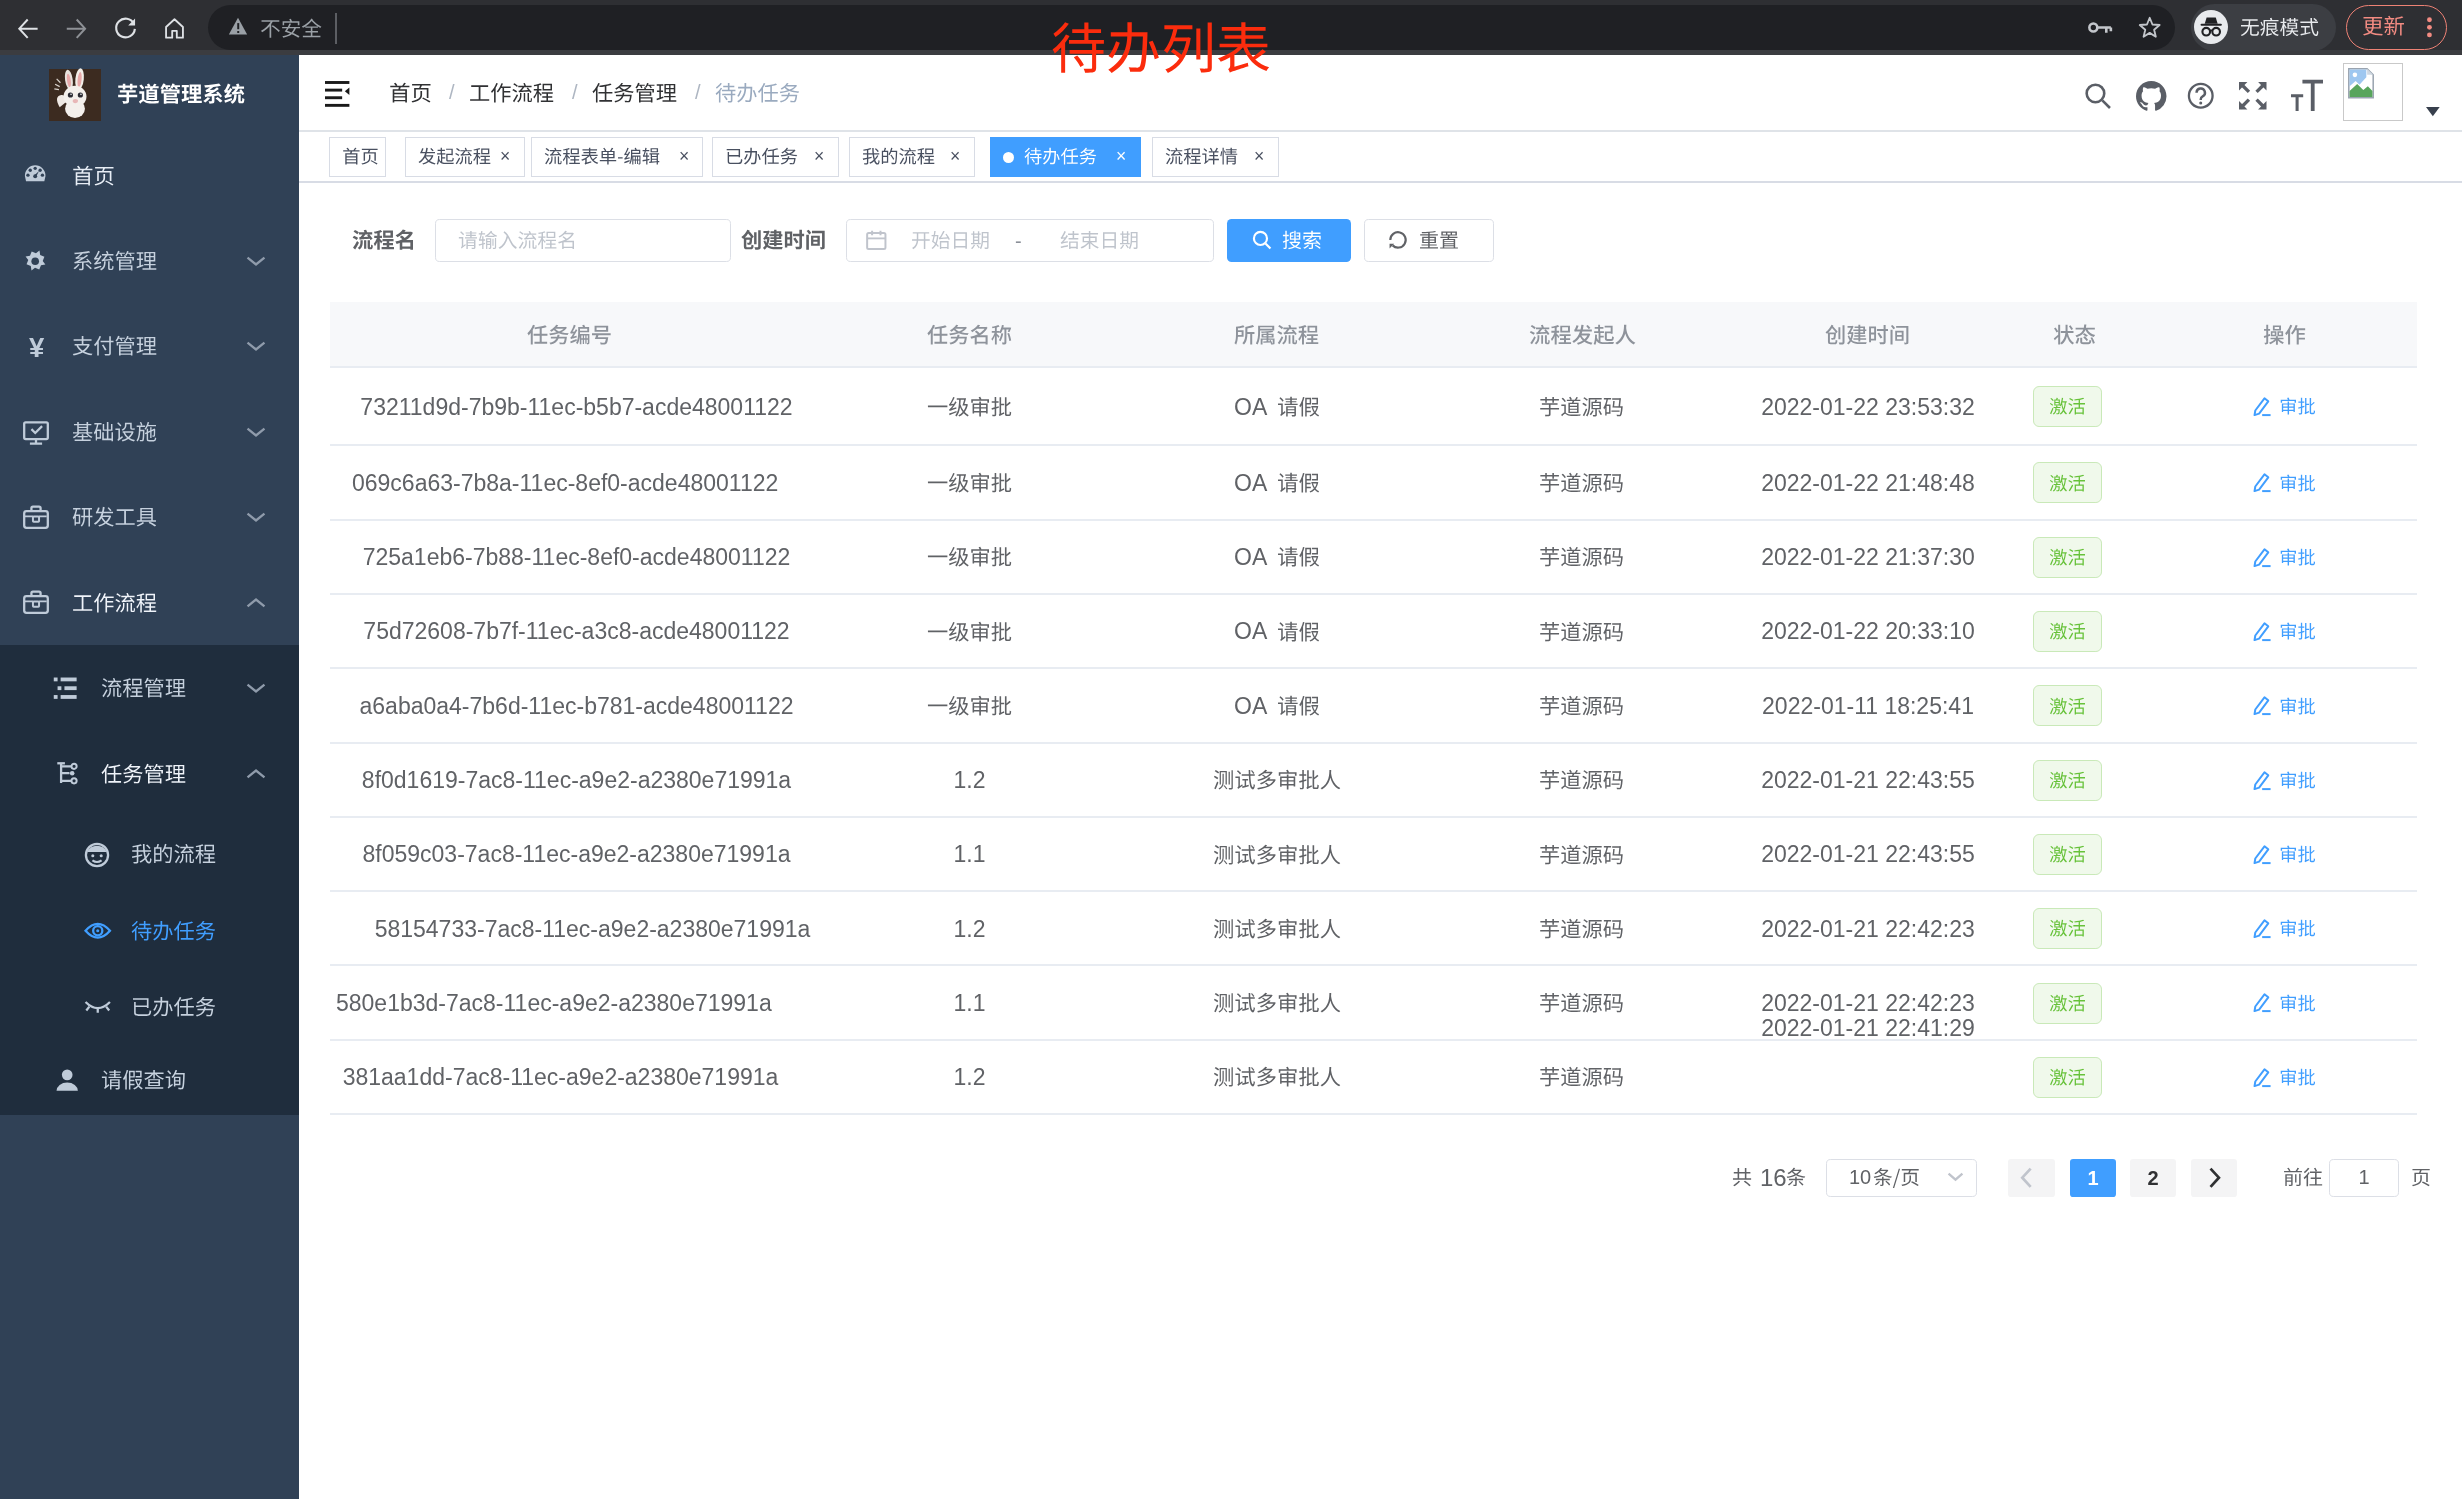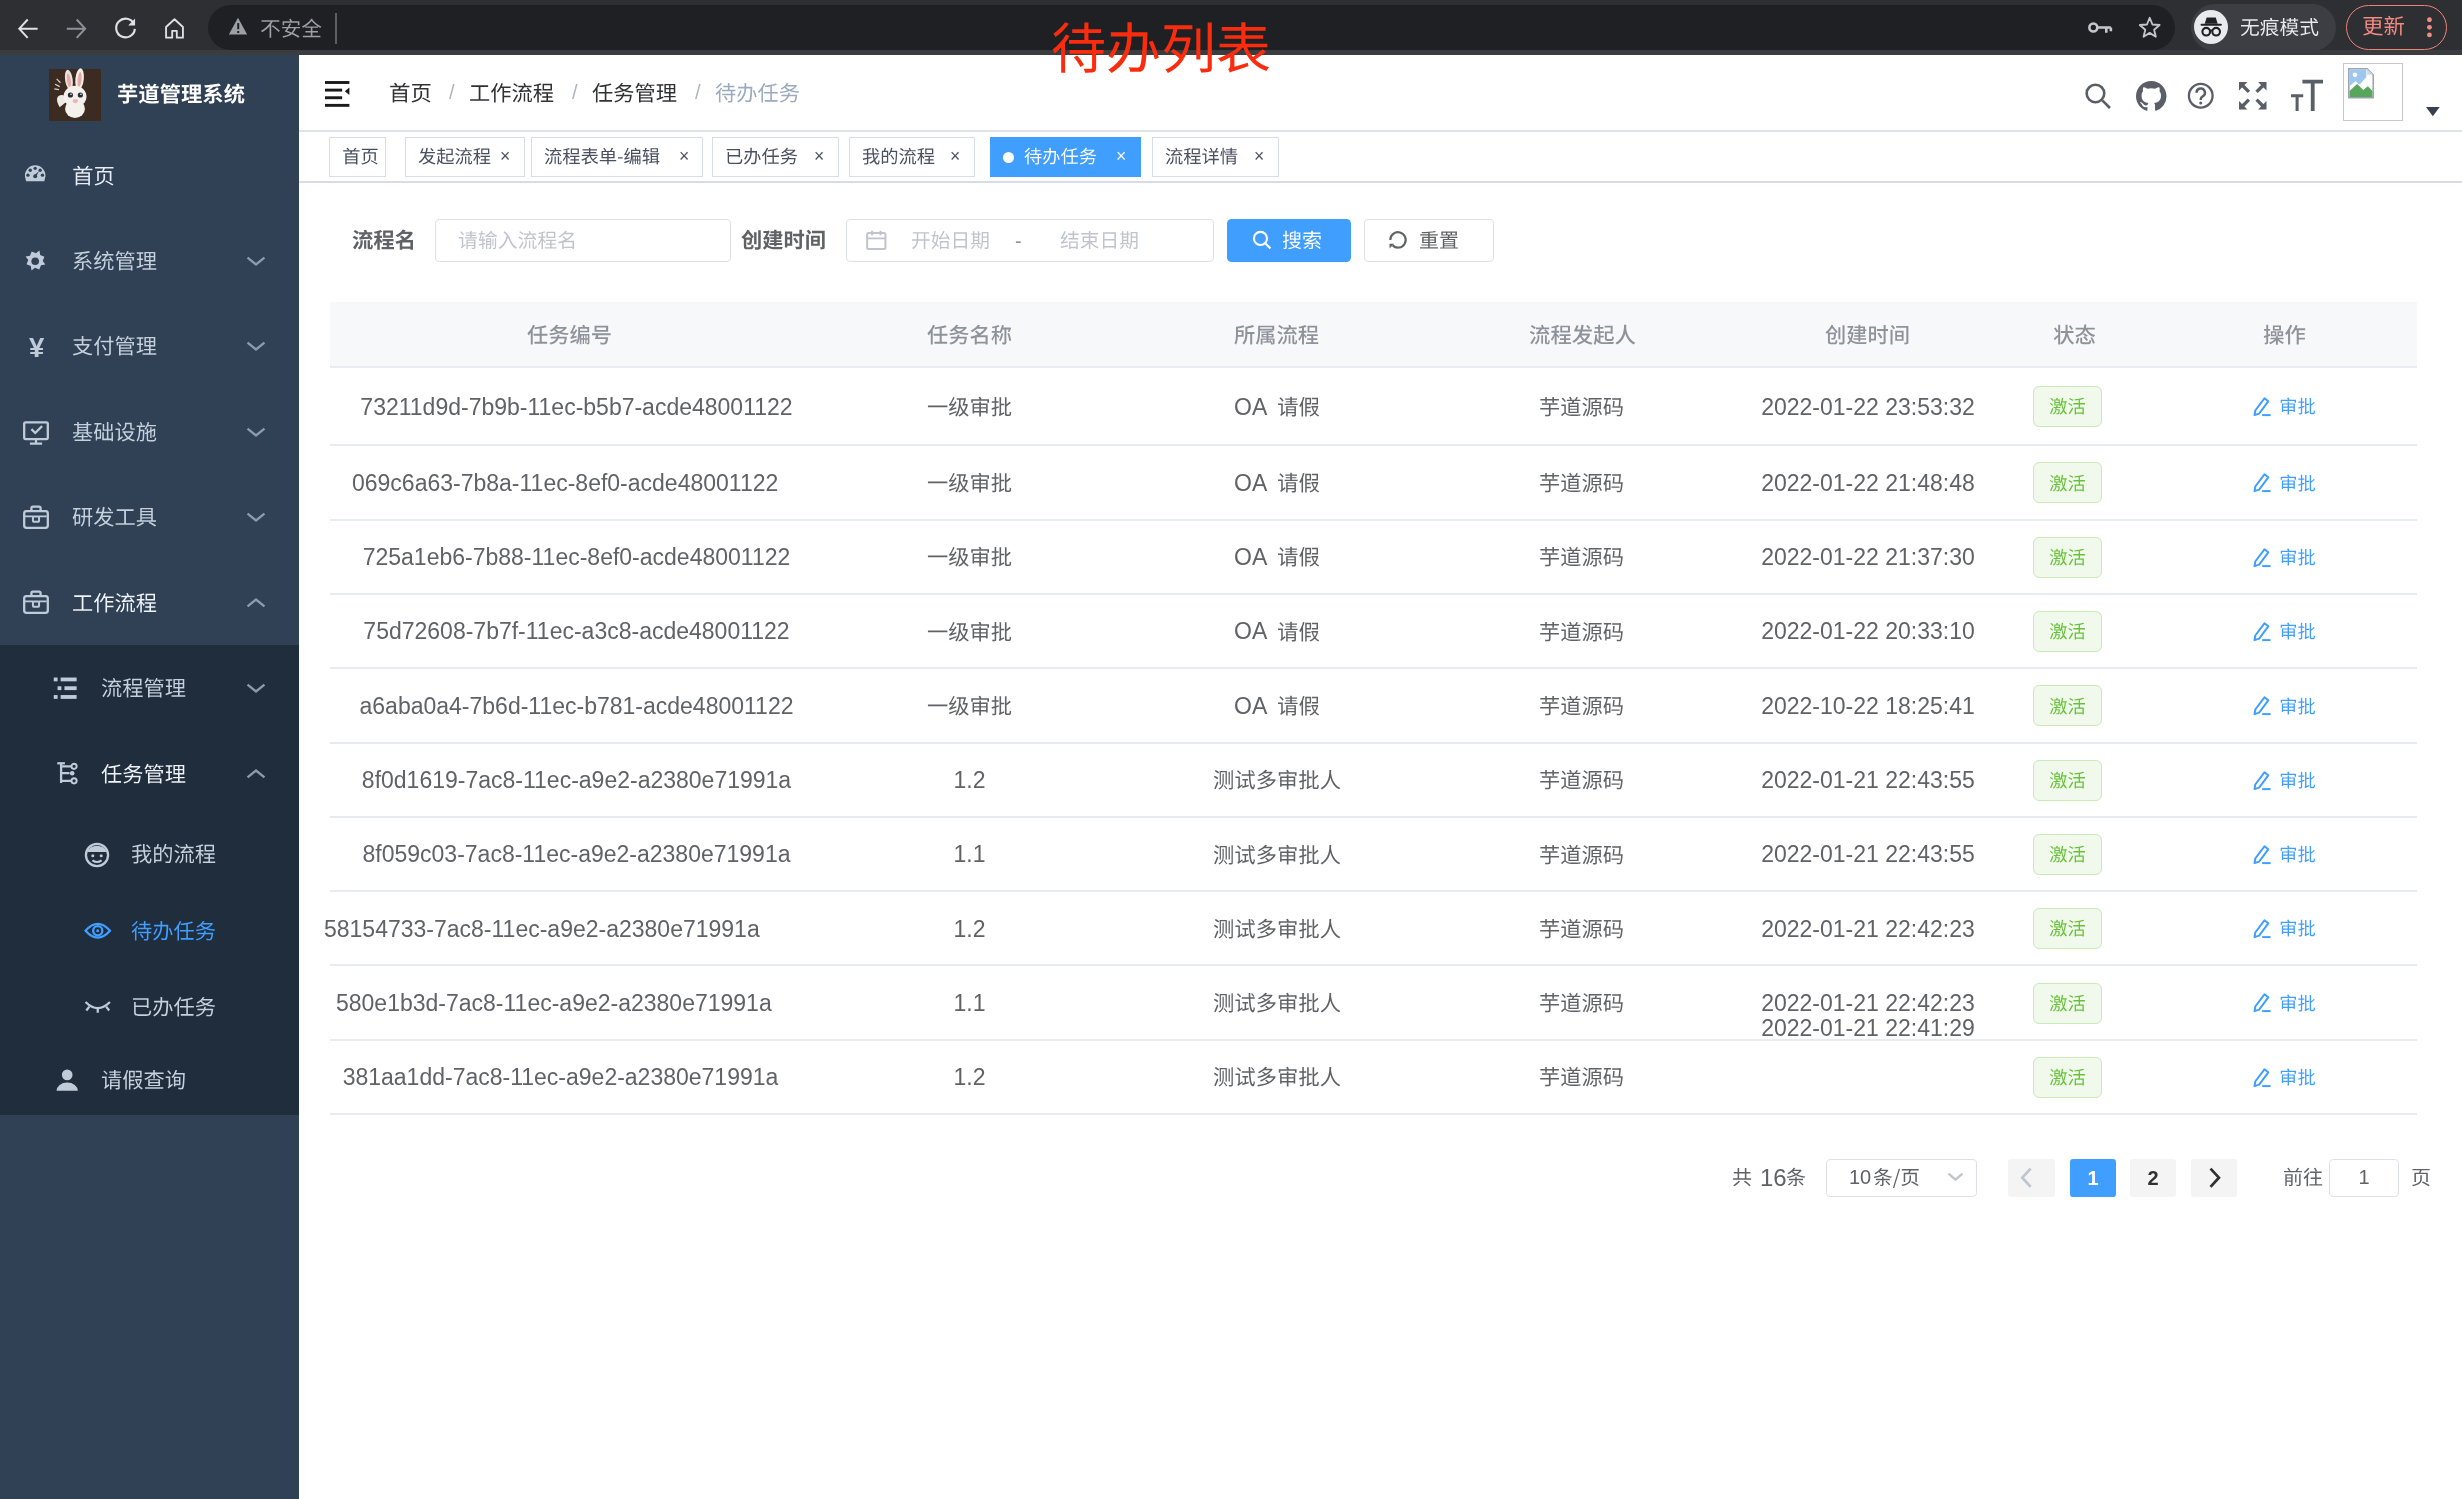--- a/index.html
+++ b/index.html
@@ -631,21 +631,21 @@
 <svg class="ab" style="left:927px;top:695px;" width="85" height="21.4" viewBox="0 0 112 28">
       <use href="#t37" transform="translate(0,24.64)" fill="#606266"></use>
     </svg>
 <div class="ab mono14" style="left:1234px;top:691px">OA</div>
 <svg class="ab" style="left:1277px;top:695px;" width="43" height="21.4" viewBox="0 0 56 28">
       <use href="#t38" transform="translate(0,24.64)" fill="#606266"></use>
     </svg>
 <svg class="ab" style="left:1539px;top:695px;" width="85" height="21.4" viewBox="0 0 112 28">
       <use href="#t39" transform="translate(0,24.64)" fill="#606266"></use>
     </svg>
-<div class="ab mono14" style="left:1739px;top:691px;width:258px;text-align:center">2022-10-22 18:25:41</div>
+<div class="ab mono14" style="left:1739px;top:691px;width:258px;text-align:center">2022-01-11 18:25:41</div>
 <div class="ab" style="left:2033px;top:685px;width:69px;height:41px;background:#f0f9eb;border:1.5px solid #c9e9b8;border-radius:6.1px;box-sizing:border-box"></div>
 <svg class="ab" style="left:2049px;top:697px;" width="37" height="18.3" viewBox="0 0 48 24">
       <use href="#t40" transform="translate(0,21.12)" fill="#67c23a"></use>
     </svg>
 <svg class="ab" style="left:2253px;top:695px;" width="21.4" height="21.4" viewBox="0 0 28 28">
       <path d="M3 19 L15 3 l5 4 -12 16 -6 2 Z" fill="none" stroke="#409eff" stroke-width="2.6" stroke-linejoin="round"></path>
       <path d="M12 25 h11" stroke="#409eff" stroke-width="2.6"></path>
     </svg>
 <svg class="ab" style="left:2279px;top:697px;" width="37" height="18.3" viewBox="0 0 48 24">
       <use href="#t41" transform="translate(0,21.12)" fill="#409eff"></use>
@@ -686,21 +686,21 @@
       <use href="#t40" transform="translate(0,21.12)" fill="#67c23a"></use>
     </svg>
 <svg class="ab" style="left:2253px;top:844px;" width="21.4" height="21.4" viewBox="0 0 28 28">
       <path d="M3 19 L15 3 l5 4 -12 16 -6 2 Z" fill="none" stroke="#409eff" stroke-width="2.6" stroke-linejoin="round"></path>
       <path d="M12 25 h11" stroke="#409eff" stroke-width="2.6"></path>
     </svg>
 <svg class="ab" style="left:2279px;top:845px;" width="37" height="18.3" viewBox="0 0 48 24">
       <use href="#t41" transform="translate(0,21.12)" fill="#409eff"></use>
     </svg>
 <div class="ab" style="left:330px;top:890px;width:2087px;height:1.5px;background:#e8ecf2"></div>
-<div class="ab mono14" style="left:324px;top:914px;width:481px;">58154733-7ac8-11ec-a9e2-a2380e71991a</div>
+<div class="ab mono14" style="left:352px;top:914px;width:481px;text-align:center">58154733-7ac8-11ec-a9e2-a2380e71991a</div>
 <div class="ab mono14" style="left:810px;top:914px;width:319px;text-align:center">1.2</div>
 <svg class="ab" style="left:1213px;top:918px;" width="128" height="21.4" viewBox="0 0 168 28">
       <use href="#t42" transform="translate(0,24.64)" fill="#606266"></use>
     </svg>
 <svg class="ab" style="left:1539px;top:918px;" width="85" height="21.4" viewBox="0 0 112 28">
       <use href="#t39" transform="translate(0,24.64)" fill="#606266"></use>
     </svg>
 <div class="ab mono14" style="left:1739px;top:914px;width:258px;text-align:center">2022-01-21 22:42:23</div>
 <div class="ab" style="left:2033px;top:908px;width:69px;height:41px;background:#f0f9eb;border:1.5px solid #c9e9b8;border-radius:6.1px;box-sizing:border-box"></div>
 <svg class="ab" style="left:2049px;top:919px;" width="37" height="18.3" viewBox="0 0 48 24">

